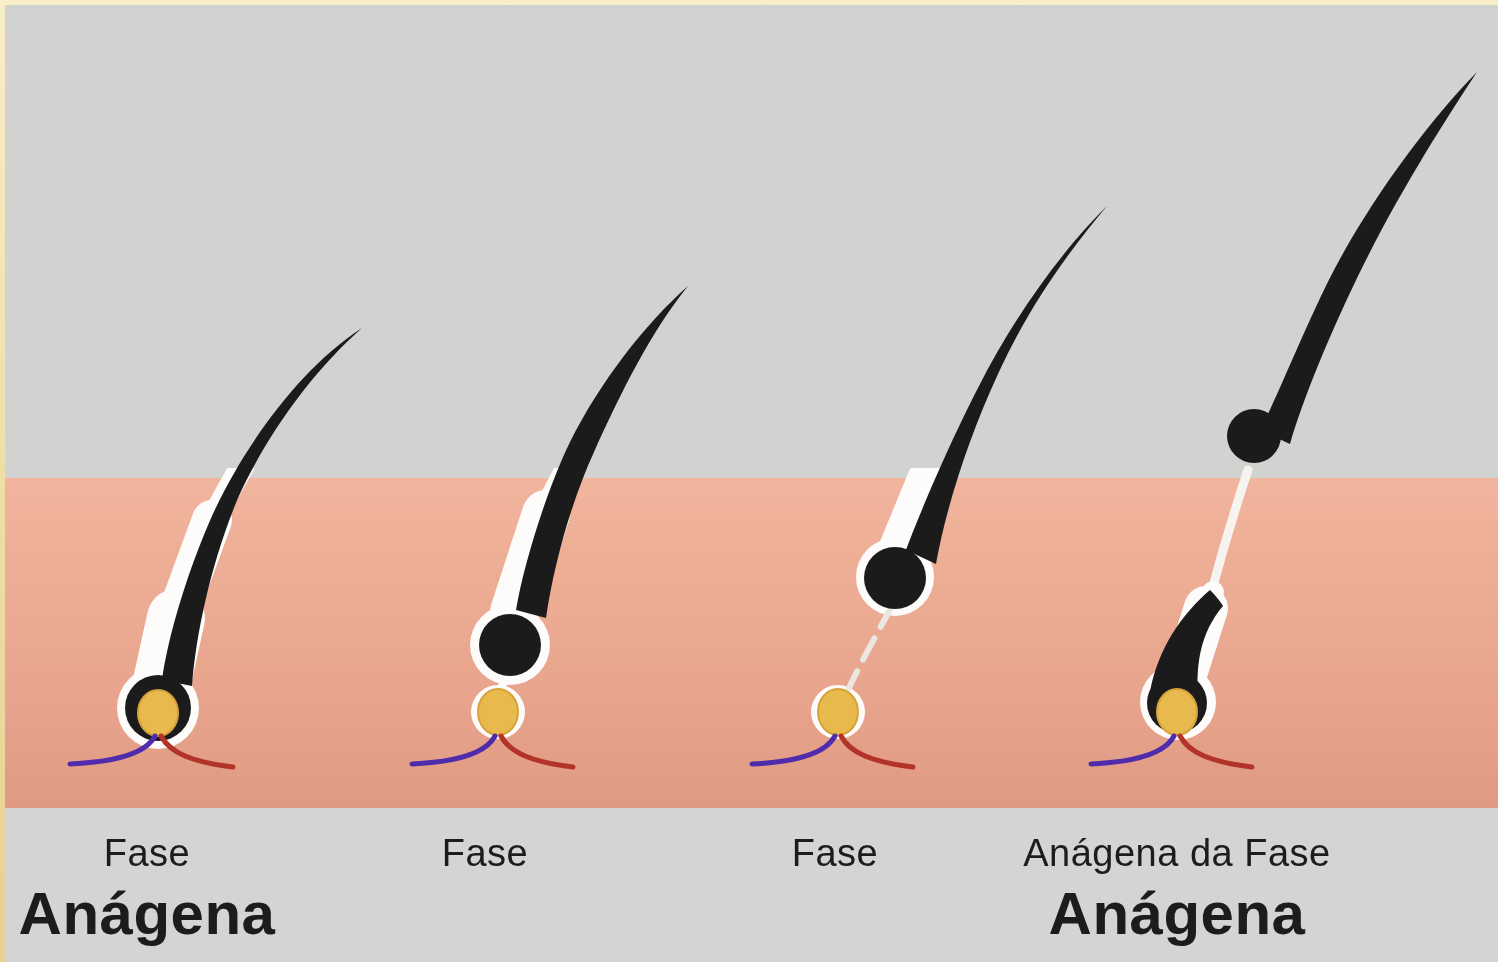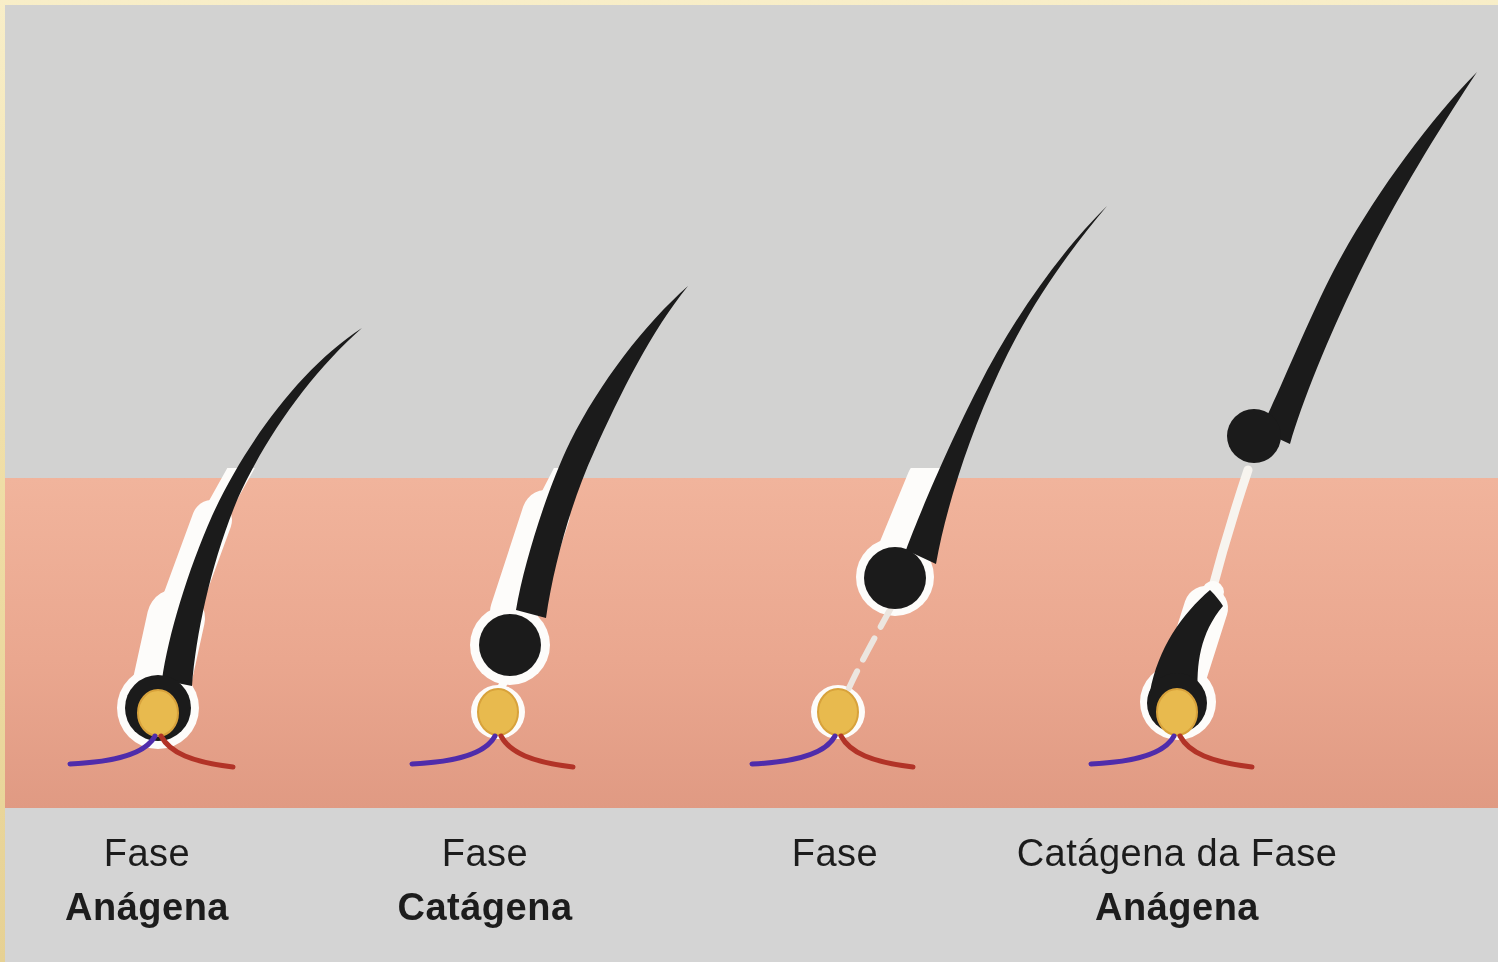--- a/index.html
+++ b/index.html
@@ -9,21 +9,21 @@
     overflow:hidden;
   }
   .page {
     position:relative; width:1498px; height:962px;
     background:linear-gradient(180deg,#f8eec8 0%,#f0dfa8 45%,#e6d194 100%);
   }
   .art { position:absolute; left:0; top:0; }
   .caption-row { position:absolute; left:0; top:0; width:1498px; height:962px; pointer-events:none; }
   .phase-label { position:absolute; top:832px; text-align:center; color:#1c1c1c; }
   .phase-label .l1 { font-size:38px; font-weight:400; line-height:1.15; letter-spacing:0.5px; }
-  .phase-label .l2 { font-size:38px; font-weight:700; line-height:1.1; margin-top:11px; letter-spacing:0.5px; }
+  .phase-label .l2 { font-size:60px; font-weight:700; line-height:1.1; margin-top:5px; letter-spacing:0.5px; }
 </style>
 </head>
 <body>
 
 <div class="page">
 
   <svg class="art" width="1498" height="962" viewBox="0 0 1498 962">
     <defs>
       <linearGradient id="skinGrad" x1="0" y1="0" x2="0" y2="1">
         <stop offset="0%" stop-color="#f1b49c"></stop>
@@ -100,24 +100,23 @@
     </g>
   </svg>
 
   <div class="caption-row">
     <div class="phase-label" style="left:7px; width:280px;">
       <div class="l1">Fase</div>
       <div class="l2">Anágena</div>
     </div>
     <div class="phase-label" style="left:345px; width:280px;">
       <div class="l1">Fase</div>
-      <div class="l2">Catágena</div>
     </div>
     <div class="phase-label" style="left:695px; width:280px;">
       <div class="l1">Fase</div>
     </div>
     <div class="phase-label" style="left:1002px; width:350px;">
-      <div class="l1">Catágena da Fase</div>
+      <div class="l1">Anágena da Fase</div>
       <div class="l2">Anágena</div>
     </div>
   </div>
 
 </div>
 
 </body></html>

